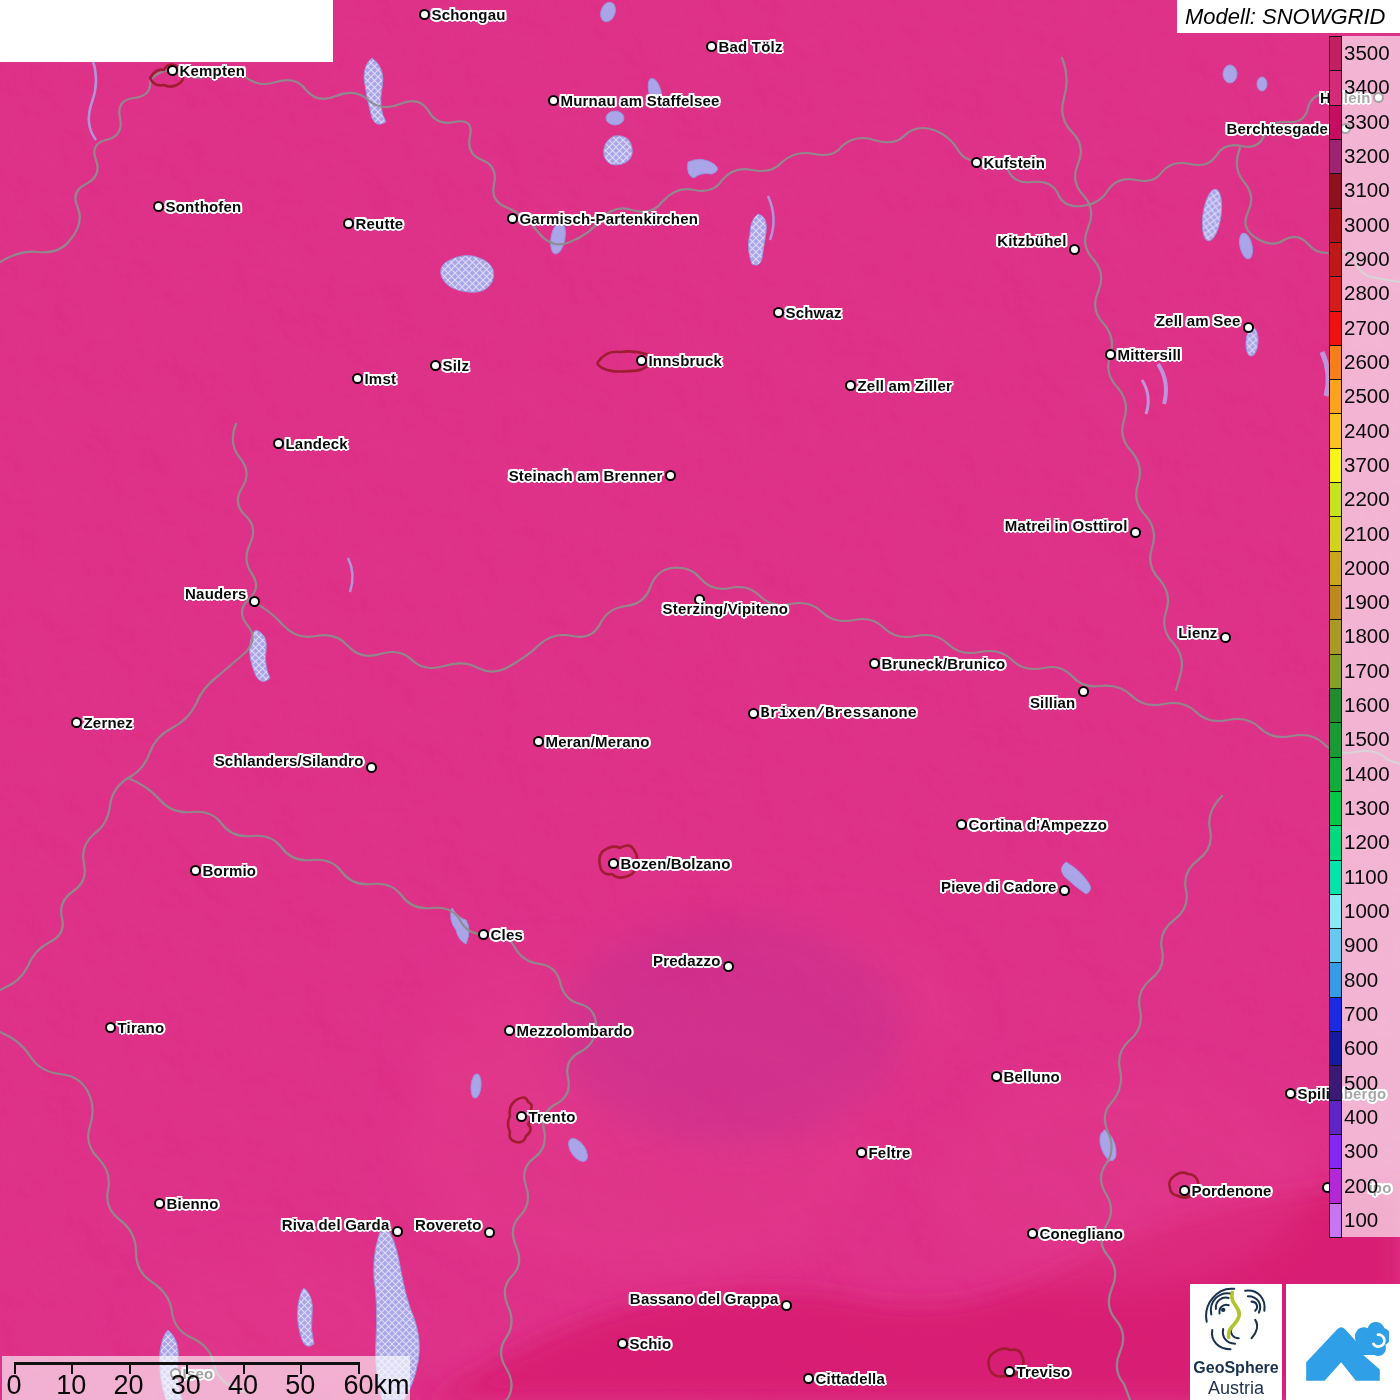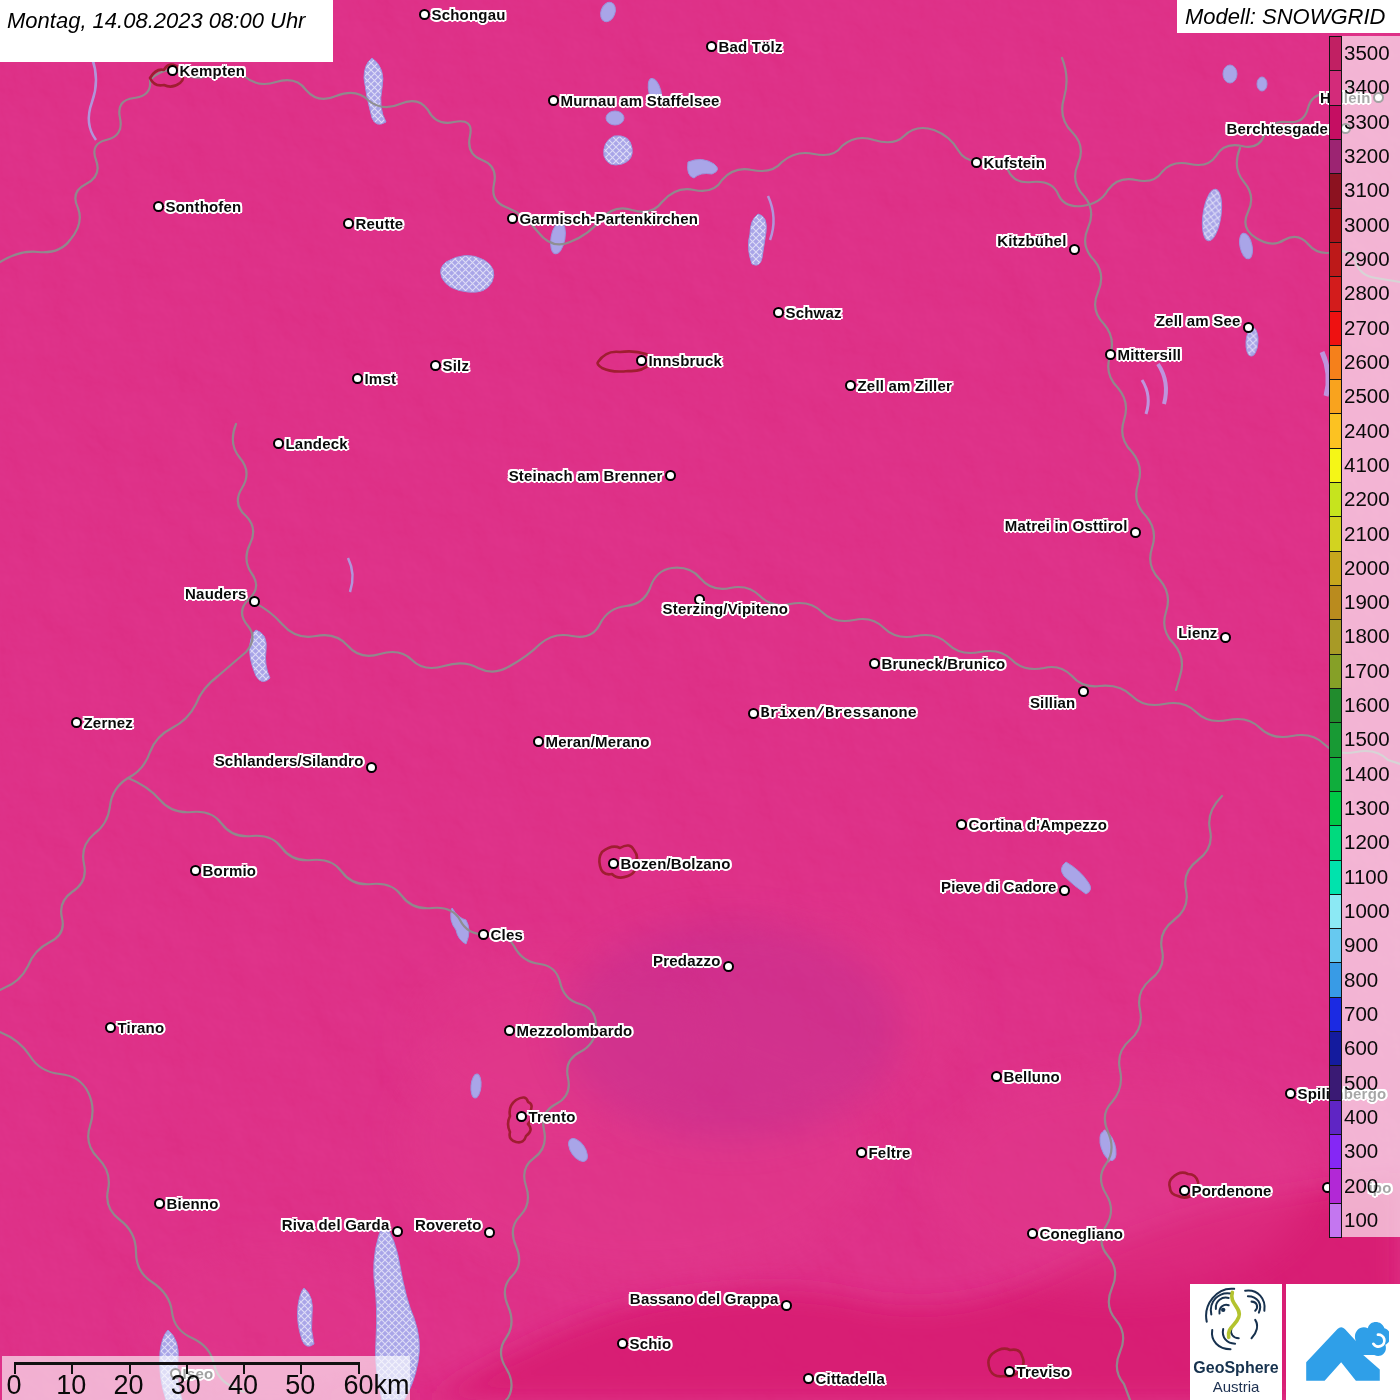--- a/index.html
+++ b/index.html
@@ -38,21 +38,21 @@
   
   #scalebar{position:absolute;left:2px;top:1356px;width:408px;height:44px;
        background:rgba(255,255,255,.62);z-index:5;}
   .sb-line{position:absolute;left:12px;top:6px;width:344px;height:2.5px;background:#111;}
   .sb-tick{position:absolute;top:6px;width:2.2px;height:12px;background:#111;}
   .sb-label{position:absolute;top:14px;transform:translateX(-50%);font-size:27px;color:#0a0a0a;}
   
   #geo-box{position:absolute;left:1190px;top:1284px;width:92px;height:116px;background:#fff;
        z-index:7;text-align:center;}
   #geo-name{font-size:16px;font-weight:bold;color:#16324e;margin-top:1px;}
-  #geo-country{font-size:15px;color:#1c3050;margin-top:1px;}
+  #geo-country{font-size:18px;color:#1c3050;margin-top:1px;}
   #blue-box{position:absolute;left:1286px;top:1284px;width:114px;height:116px;background:#fff;
        z-index:7;display:flex;align-items:center;justify-content:center;}
 </style>
 </head>
 <body>
 
 <div id="stage">
 
   <div id="base"></div>
 
@@ -427,21 +427,21 @@
       <div class="cb-label" style="top: 240.2px; height: 34.3143px;">2800</div>
       <div class="cb-block" style="top: 274.514px; height: 35.3143px; background: rgb(238, 17, 17);"></div>
       <div class="cb-label" style="top: 274.514px; height: 34.3143px;">2700</div>
       <div class="cb-block" style="top: 308.829px; height: 35.3143px; background: rgb(245, 128, 27);"></div>
       <div class="cb-label" style="top: 308.829px; height: 34.3143px;">2600</div>
       <div class="cb-block" style="top: 343.143px; height: 35.3143px; background: rgb(249, 163, 30);"></div>
       <div class="cb-label" style="top: 343.143px; height: 34.3143px;">2500</div>
       <div class="cb-block" style="top: 377.457px; height: 35.3143px; background: rgb(252, 194, 34);"></div>
       <div class="cb-label" style="top: 377.457px; height: 34.3143px;">2400</div>
       <div class="cb-block" style="top: 411.771px; height: 35.3143px; background: rgb(245, 246, 23);"></div>
-      <div class="cb-label" style="top: 411.771px; height: 34.3143px;">4100</div>
+      <div class="cb-label" style="top: 411.771px; height: 34.3143px;">3700</div>
       <div class="cb-block" style="top: 446.086px; height: 35.3143px; background: rgb(198, 228, 30);"></div>
       <div class="cb-label" style="top: 446.086px; height: 34.3143px;">2200</div>
       <div class="cb-block" style="top: 480.4px; height: 35.3143px; background: rgb(210, 211, 32);"></div>
       <div class="cb-label" style="top: 480.4px; height: 34.3143px;">2100</div>
       <div class="cb-block" style="top: 514.714px; height: 35.3143px; background: rgb(199, 166, 29);"></div>
       <div class="cb-label" style="top: 514.714px; height: 34.3143px;">2000</div>
       <div class="cb-block" style="top: 549.029px; height: 35.3143px; background: rgb(186, 139, 30);"></div>
       <div class="cb-label" style="top: 549.029px; height: 34.3143px;">1900</div>
       <div class="cb-block" style="top: 583.343px; height: 35.3143px; background: rgb(168, 154, 38);"></div>
       <div class="cb-label" style="top: 583.343px; height: 34.3143px;">1800</div>
@@ -493,21 +493,20 @@
       <div class="sb-label" style="left: 183.75px;">30</div>
       <div class="sb-tick" style="left: 241px;"></div>
       <div class="sb-label" style="left: 241px;">40</div>
       <div class="sb-tick" style="left: 298.25px;"></div>
       <div class="sb-label" style="left: 298.25px;">50</div>
       <div class="sb-tick" style="left: 355.5px;"></div>
       <div class="sb-label" style="left: 374.5px;">60km</div>
     </div>
 
   <div id="title-box">
-    <div id="title-line2">Montag, 14.08.2023 08:00 Uhr</div>
   </div>
 
   <div id="model-box">Modell: SNOWGRID</div>
 
   <div id="geo-box">
     <svg width="64" height="70" viewBox="0 0 70 74">
       <g fill="none" stroke="#17314e" stroke-width="2.2" stroke-linecap="round">
         <path d="M8,32 C5,18 16,7 29,9"></path>
         <path d="M3,40 C-1,21 14,2 33,4"></path>
         <path d="M13,26 C12,17 20,12 27,14"></path>

